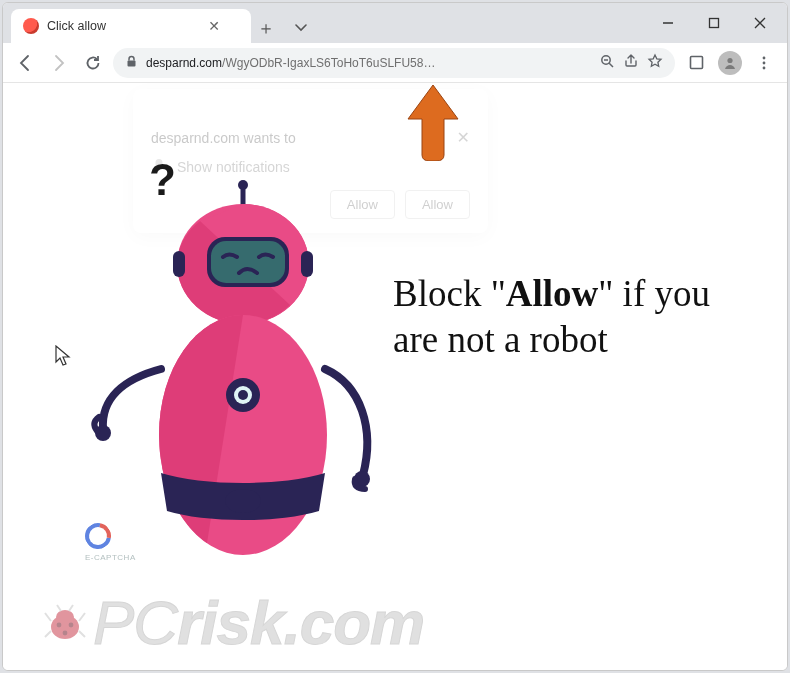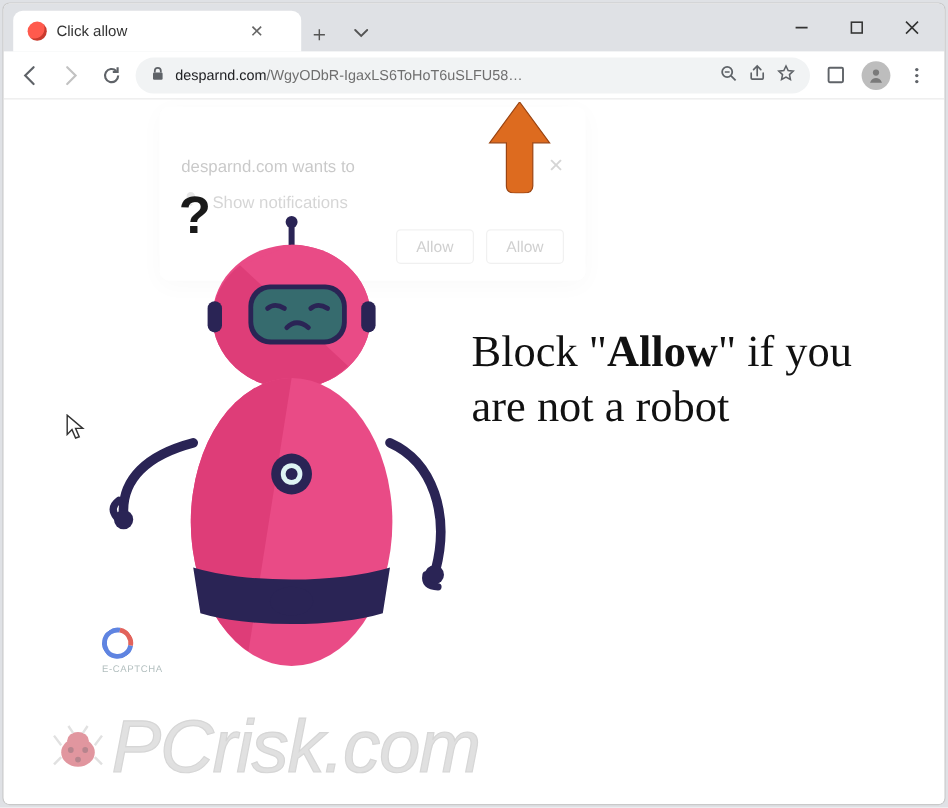--- a/index.html
+++ b/index.html
@@ -199,21 +199,21 @@
 .wm-bug { width: 44px; height: 40px; }
 .wm-text {
   font-family: Arial, sans-serif;
   font-size: 62px;
   font-style: italic;
   font-weight: 500;
   color: #c8c8c8;
   letter-spacing: -1px;
   -webkit-text-stroke: 1px #b5b5b5;
 }
-.wm-text .thin { font-weight: 400; }
+.wm-text .thin { font-weight: 700; }
 .cursor {
   position:absolute;
   left: 52px; top: 262px;
 }
 </style>
 </head>
 <body>
 
 <div class="window">
 

